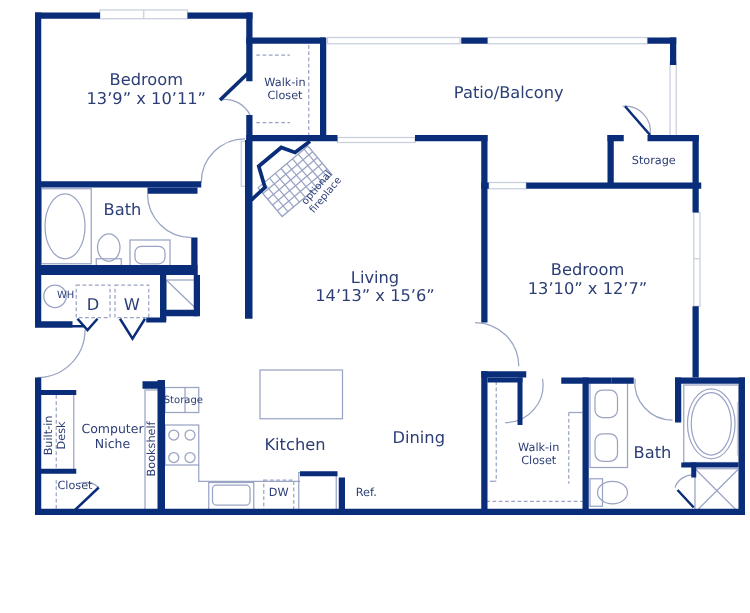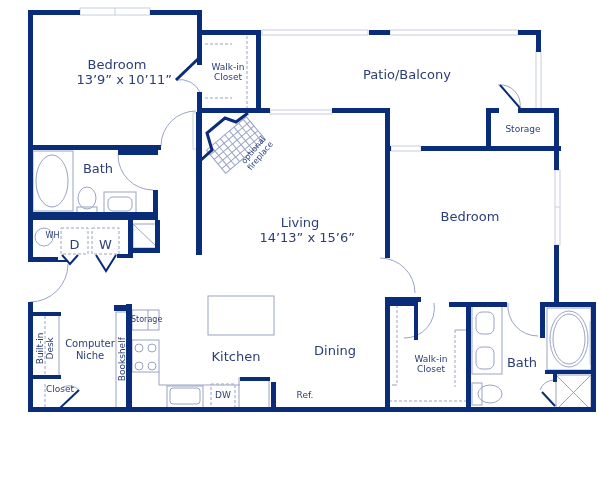--- a/index.html
+++ b/index.html
@@ -1,20 +1,20 @@
 <!DOCTYPE html>
 <html><head>
 <meta charset="utf-8">
 <style>
   html, body { margin:0; padding:0; background:#ffffff; }
   body { width:600px; height:490px; position:relative; overflow:hidden; font-family:"DejaVu Sans", sans-serif; }
   #plan { position:absolute; left:0; top:0; width:600px; height:490px; }
   .lbl { position:absolute; color:#2c3e75; text-align:center; white-space:nowrap; line-height:1.15; }
   .lbl .n { display:block; }
-  .lbl .d { display:block;text-align:right; }
+  .lbl .d { display:block; }
   .big { font-size:13px; }
   .sm  { font-size:10px; }
   .xs  { font-size:9px; }
   .vert { transform:rotate(-90deg); transform-origin:center center; }
   .rot  { transform:rotate(-50deg); transform-origin:center center; }
 </style>
 </head>
 <body>
 
 <svg id="plan" viewBox="0 0 600 490" xmlns="http://www.w3.org/2000/svg">
@@ -242,20 +242,21 @@
   <span class="n">fireplace</span>
 </div>
 
 <div class="lbl big" style="left:245px; top:216px; width:110px;">
   <span class="n">Living</span>
   <span class="d">14’13” x 15’6”</span>
 </div>
 
 <div class="lbl big" style="left:415px; top:210px; width:110px;">
   <span class="n">Bedroom</span>
+  <span class="d">13’10” x 12’7”</span>
 </div>
 
 <div class="lbl xs" style="left:36px; top:231px; width:33px; font-size:8px;">WH</div>
 <div class="lbl big" style="left:61px; top:238px; width:27px;">D</div>
 <div class="lbl big" style="left:92px; top:238px; width:27px;">W</div>
 
 <div class="lbl xs vert" style="left:20px; top:338px; width:50px;">
   <span class="n">Built-in</span>
   <span class="n">Desk</span>
 </div>
@@ -268,21 +269,21 @@
 <div class="lbl xs" style="left:42px; top:384px; width:36px;">Closet</div>
 
 <div class="lbl xs vert" style="left:92px; top:354px; width:60px;">Bookshelf</div>
 
 <div class="lbl xs" style="left:131px; top:315px; width:29px; font-size:8px;">Storage</div>
 
 <div class="lbl big" style="left:206px; top:350px; width:60px;">Kitchen</div>
 
 <div class="lbl xs" style="left:211px; top:390px; width:24px;">DW</div>
 
-<div class="lbl xs" style="left:256px; top:390px; width:30px;padding-left:34px;">Ref.</div>
+<div class="lbl xs" style="left:244px; top:390px; width:30px;padding-left:34px;">Ref.</div>
 
 <div class="lbl big" style="left:295px; top:344px; width:80px;">
   <span class="n">Dining</span>
 </div>
 
 <div class="lbl xs" style="left:406px; top:354px; width:50px;">
   <span class="n">Walk-in</span>
   <span class="n">Closet</span>
 </div>
 

